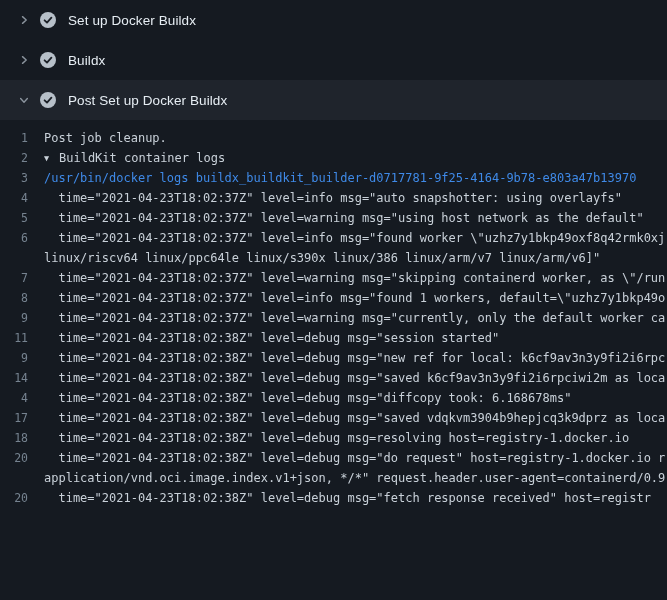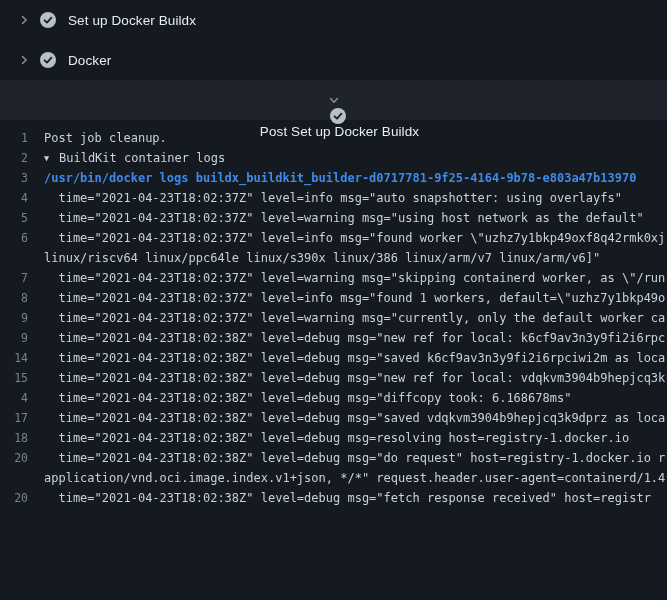--- a/index.html
+++ b/index.html
@@ -11,24 +11,24 @@
     background: var(--background, #151a21);
     font-family: "Liberation Sans", sans-serif;
   }
 
   
   .sections { width: 100%; }
   .section {
     height: 40px;
     display: flex;
     align-items: center;
-    padding: 12px 16px;
+    padding: 0 16px;
     cursor: pointer;
   }
-  .section.expanded { background: var(--expanded-header, #1f242c); flex-direction: column; }
+  .section.expanded { background: var(--expanded-header, #1f242c); }
   .chevron {
     width: 16px;
     height: 16px;
     display: flex;
     align-items: center;
     justify-content: center;
     flex: none;
     color: #8b949e;
   }
   .chevron.down svg { transform: rotate(90deg); }
@@ -69,21 +69,21 @@
     color: var(--line-number, #768390);
     font-size: 11.5px;
     user-select: none;
   }
   .lt {
     flex: 1;
     overflow: hidden;
   }
   .type-command .lt {
     color: var(--command-blue, #3f8ae8);
-    font-weight: 700;
+    font-weight: 400;
   }
   .group-marker {
     display: inline-block;
     width: 15px;
     font-size: 8.5px;
     vertical-align: 1px;
     color: var(--log-text, #c9d1d9);
     cursor: pointer;
   }
 </style>
@@ -112,21 +112,21 @@
       <svg width="12" height="12" viewBox="0 0 16 16">
           <path d="M6 3.5 L11 8 L6 12.5" stroke="currentColor" stroke-width="1.8" fill="none" stroke-linecap="round" stroke-linejoin="round"></path>
         </svg>
     </span>
     <span class="status">
       <svg width="16" height="16" viewBox="0 0 16 16">
           <circle cx="8" cy="8" r="8" fill="#b7c0c9"></circle>
           <path d="M4.6 8.3 L7 10.6 L11.4 5.7" stroke="#1b2027" stroke-width="1.8" fill="none" stroke-linecap="round" stroke-linejoin="round"></path>
         </svg>
     </span>
-    <span class="title">Docker</span>
+    <span class="title">Buildx</span>
   </div>
 
 
   <div class="section expanded">
     <span class="chevron down">
       <svg width="12" height="12" viewBox="0 0 16 16">
           <path d="M6 3.5 L11 8 L6 12.5" stroke="currentColor" stroke-width="1.8" fill="none" stroke-linecap="round" stroke-linejoin="round"></path>
         </svg>
     </span>
     <span class="status">
@@ -186,36 +186,36 @@
     <span class="ln">8</span>
     <span class="lt">  time="2021-04-23T18:02:37Z" level=info msg="found 1 workers, default=\"uzhz7y1bkp49o</span>
   </div>
 
   <div class="log-line type-plain">
     <span class="ln">9</span>
     <span class="lt">  time="2021-04-23T18:02:37Z" level=warning msg="currently, only the default worker ca</span>
   </div>
 
 
+  <div class="log-line type-plain">
+    <span class="ln">11</span>
+    <span class="lt">  time="2021-04-23T18:02:38Z" level=debug msg="session started"</span>
+  </div>
 
   <div class="log-line type-plain">
     <span class="ln">9</span>
     <span class="lt">  time="2021-04-23T18:02:38Z" level=debug msg="new ref for local: k6cf9av3n3y9fi2i6rpc</span>
   </div>
 
 
   <div class="log-line type-plain">
     <span class="ln">14</span>
     <span class="lt">  time="2021-04-23T18:02:38Z" level=debug msg="saved k6cf9av3n3y9fi2i6rpciwi2m as loca</span>
   </div>
 
-  <div class="log-line type-plain">
-    <span class="ln">15</span>
-    <span class="lt">  time="2021-04-23T18:02:38Z" level=debug msg="new ref for local: vdqkvm3904b9hepjcq3k</span>
-  </div>
 
   <div class="log-line type-plain">
     <span class="ln">4</span>
     <span class="lt">  time="2021-04-23T18:02:38Z" level=debug msg="diffcopy took: 6.168678ms"</span>
   </div>
 
   <div class="log-line type-plain">
     <span class="ln">17</span>
     <span class="lt">  time="2021-04-23T18:02:38Z" level=debug msg="saved vdqkvm3904b9hepjcq3k9dprz as loca</span>
   </div>
@@ -225,21 +225,21 @@
     <span class="lt">  time="2021-04-23T18:02:38Z" level=debug msg=resolving host=registry-1.docker.io</span>
   </div>
 
   <div class="log-line type-plain">
     <span class="ln">20</span>
     <span class="lt">  time="2021-04-23T18:02:38Z" level=debug msg="do request" host=registry-1.docker.io r</span>
   </div>
 
   <div class="log-line type-plain">
     <span class="ln"></span>
-    <span class="lt">application/vnd.oci.image.index.v1+json, */*" request.header.user-agent=containerd/1.4</span>
+    <span class="lt">application/vnd.oci.image.index.v1+json, */*" request.header.user-agent=containerd/0.9</span>
   </div>
 
   <div class="log-line type-plain">
     <span class="ln">20</span>
     <span class="lt">  time="2021-04-23T18:02:38Z" level=debug msg="fetch response received" host=registr</span>
   </div>
 </div>
 </div>
 
 </body></html>

